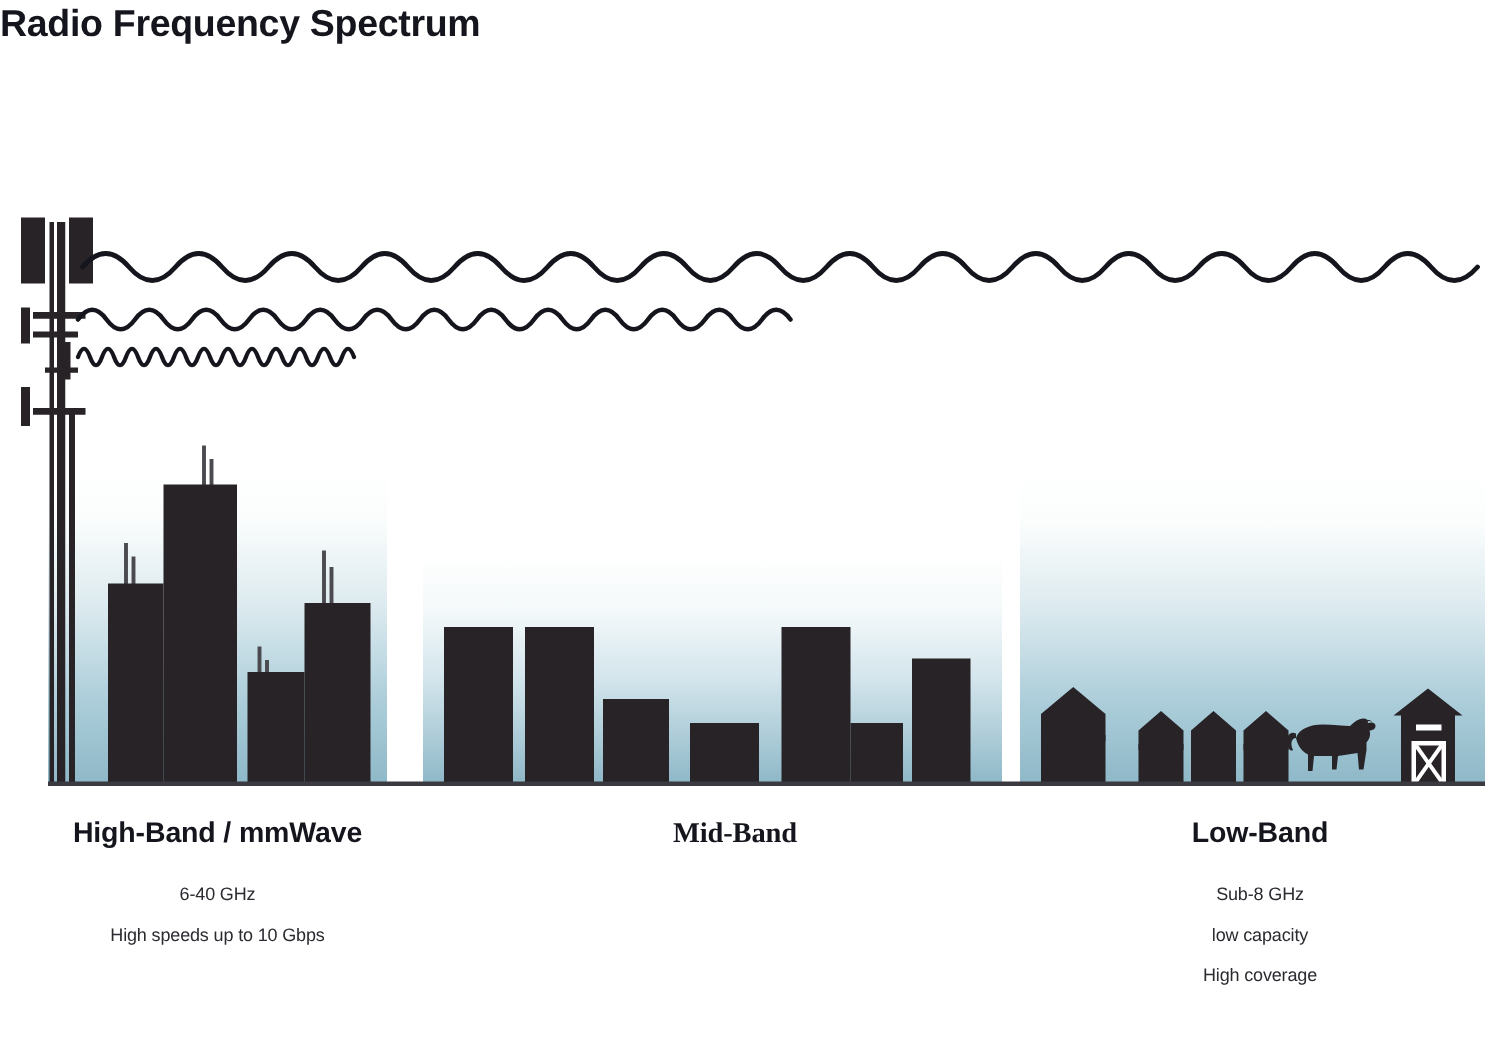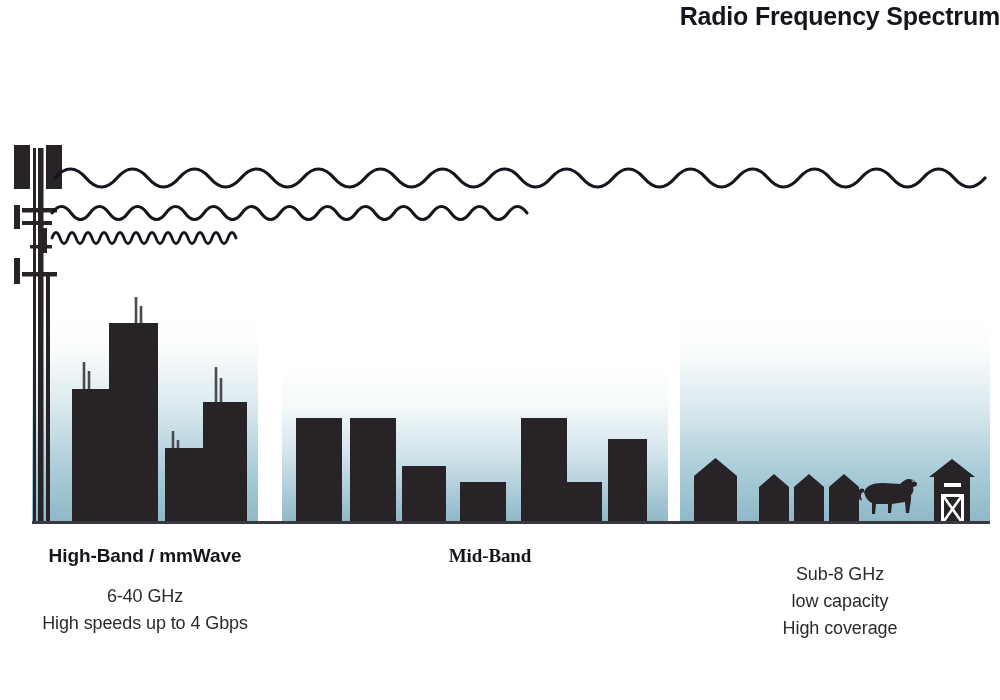--- a/index.html
+++ b/index.html
@@ -4,37 +4,37 @@
 <style>
   html,body{margin:0;padding:0;}
   body{
     width:1000px;height:700px;background:#ffffff;
     font-family:"Liberation Sans", sans-serif;
     color:#1c1c22;overflow:hidden;position:relative;
   }
   #stage{position:absolute;inset:0;width:1000px;height:700px;}
 
   .title{
-    position:absolute;left:0;top:2px;width:1000px;text-align:right;
+    position:absolute;left:0;top:2px;width:1000px;text-align:left;
     font-size:25px;font-weight:bold;letter-spacing:-0.2px;color:#15161d;
   }
 
   .scene{position:absolute;left:0;top:0;width:1000px;height:700px;}
 
   .band-labels{position:absolute;left:0;top:545px;width:1000px;height:155px;}
   .band-col{position:absolute;top:0;text-align:center;}
   .band-col.c1{left:0px;width:290px;}
   .band-col.c2{left:345px;width:290px;font-family:Liberation Serif, serif;}
   .band-col.c3{left:690px;width:300px;}
   .band-name{
     font-size:19px;font-weight:bold;color:#15161d;letter-spacing:-0.1px;
     line-height:22px;
   }
   .band-sub{
-    margin-top:16px;font-size:18px;color:#2a2a30;line-height:27px;
+    margin-top:16px;font-size:12px;color:#2a2a30;line-height:27px;
     font-weight:400;letter-spacing:-0.1px;
   }
   .band-sub div{white-space:nowrap;}
 </style>
 </head>
 <body>
 
 <div id="stage">
 
   <div class="title">Radio Frequency Spectrum</div>
@@ -163,29 +163,30 @@
 
     <rect x="32" y="521" width="958" height="3" fill="#3a3a40"></rect>
   </svg>
 
   <div class="band-labels">
 
     <div class="band-col c1">
       <div class="band-name">High-Band / mmWave</div>
       <div class="band-sub">
         <div>6-40 GHz</div>
-        <div>High speeds up to 4 Gbps</div>
+        <div>High speeds up to 10 Gbps</div>
       </div>
     </div>
 
     <div class="band-col c2">
       <div class="band-name">Mid-Band</div>
     </div>
 
     <div class="band-col c3">
+      <div class="band-name">Low-Band</div>
       <div class="band-sub">
         <div>Sub-8 GHz</div>
         <div>low capacity</div>
         <div>High coverage</div>
       </div>
     </div>
 
   </div>
 </div>
 

